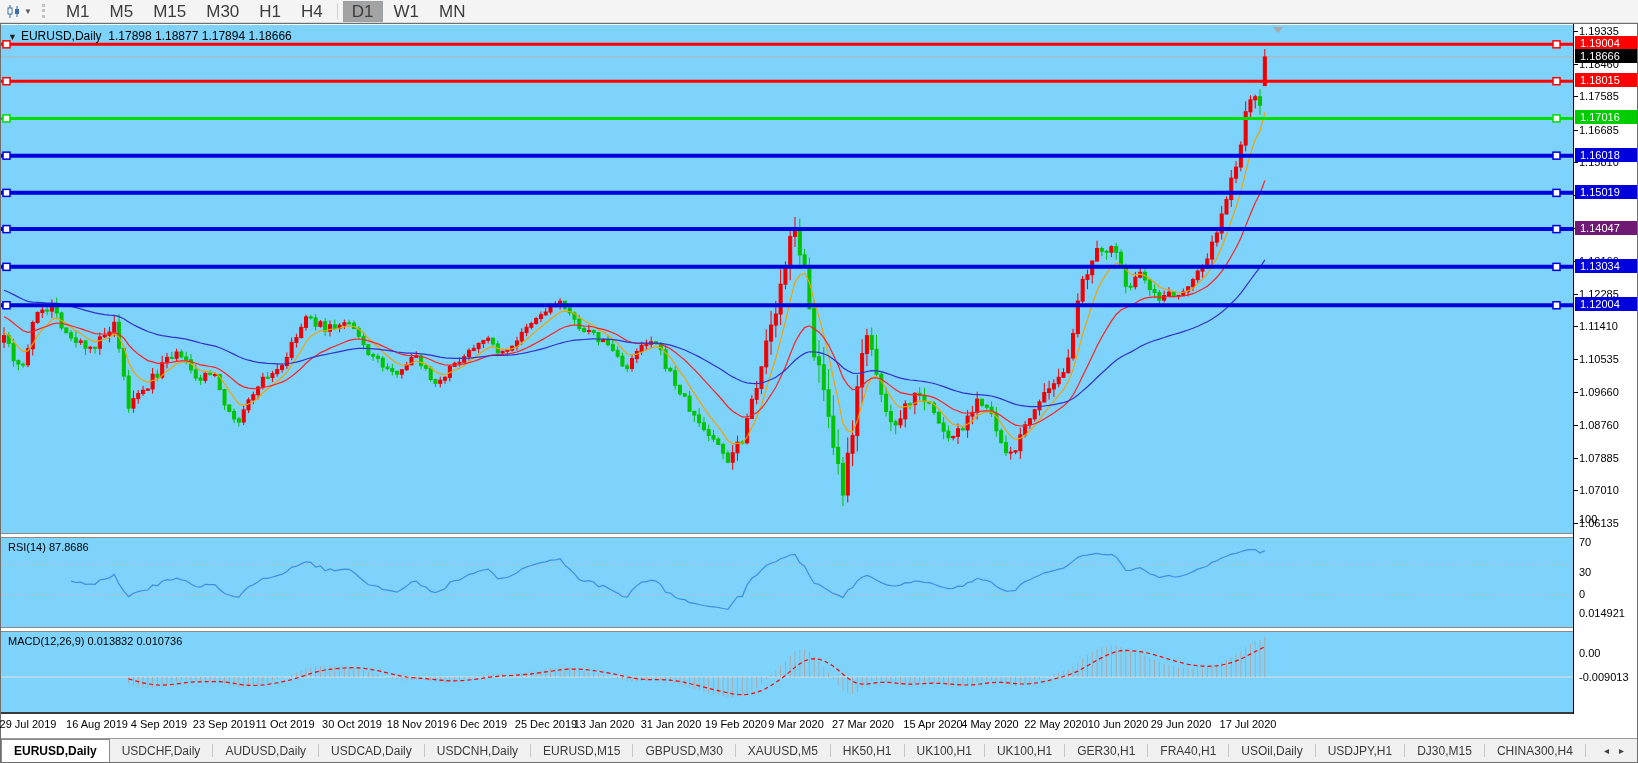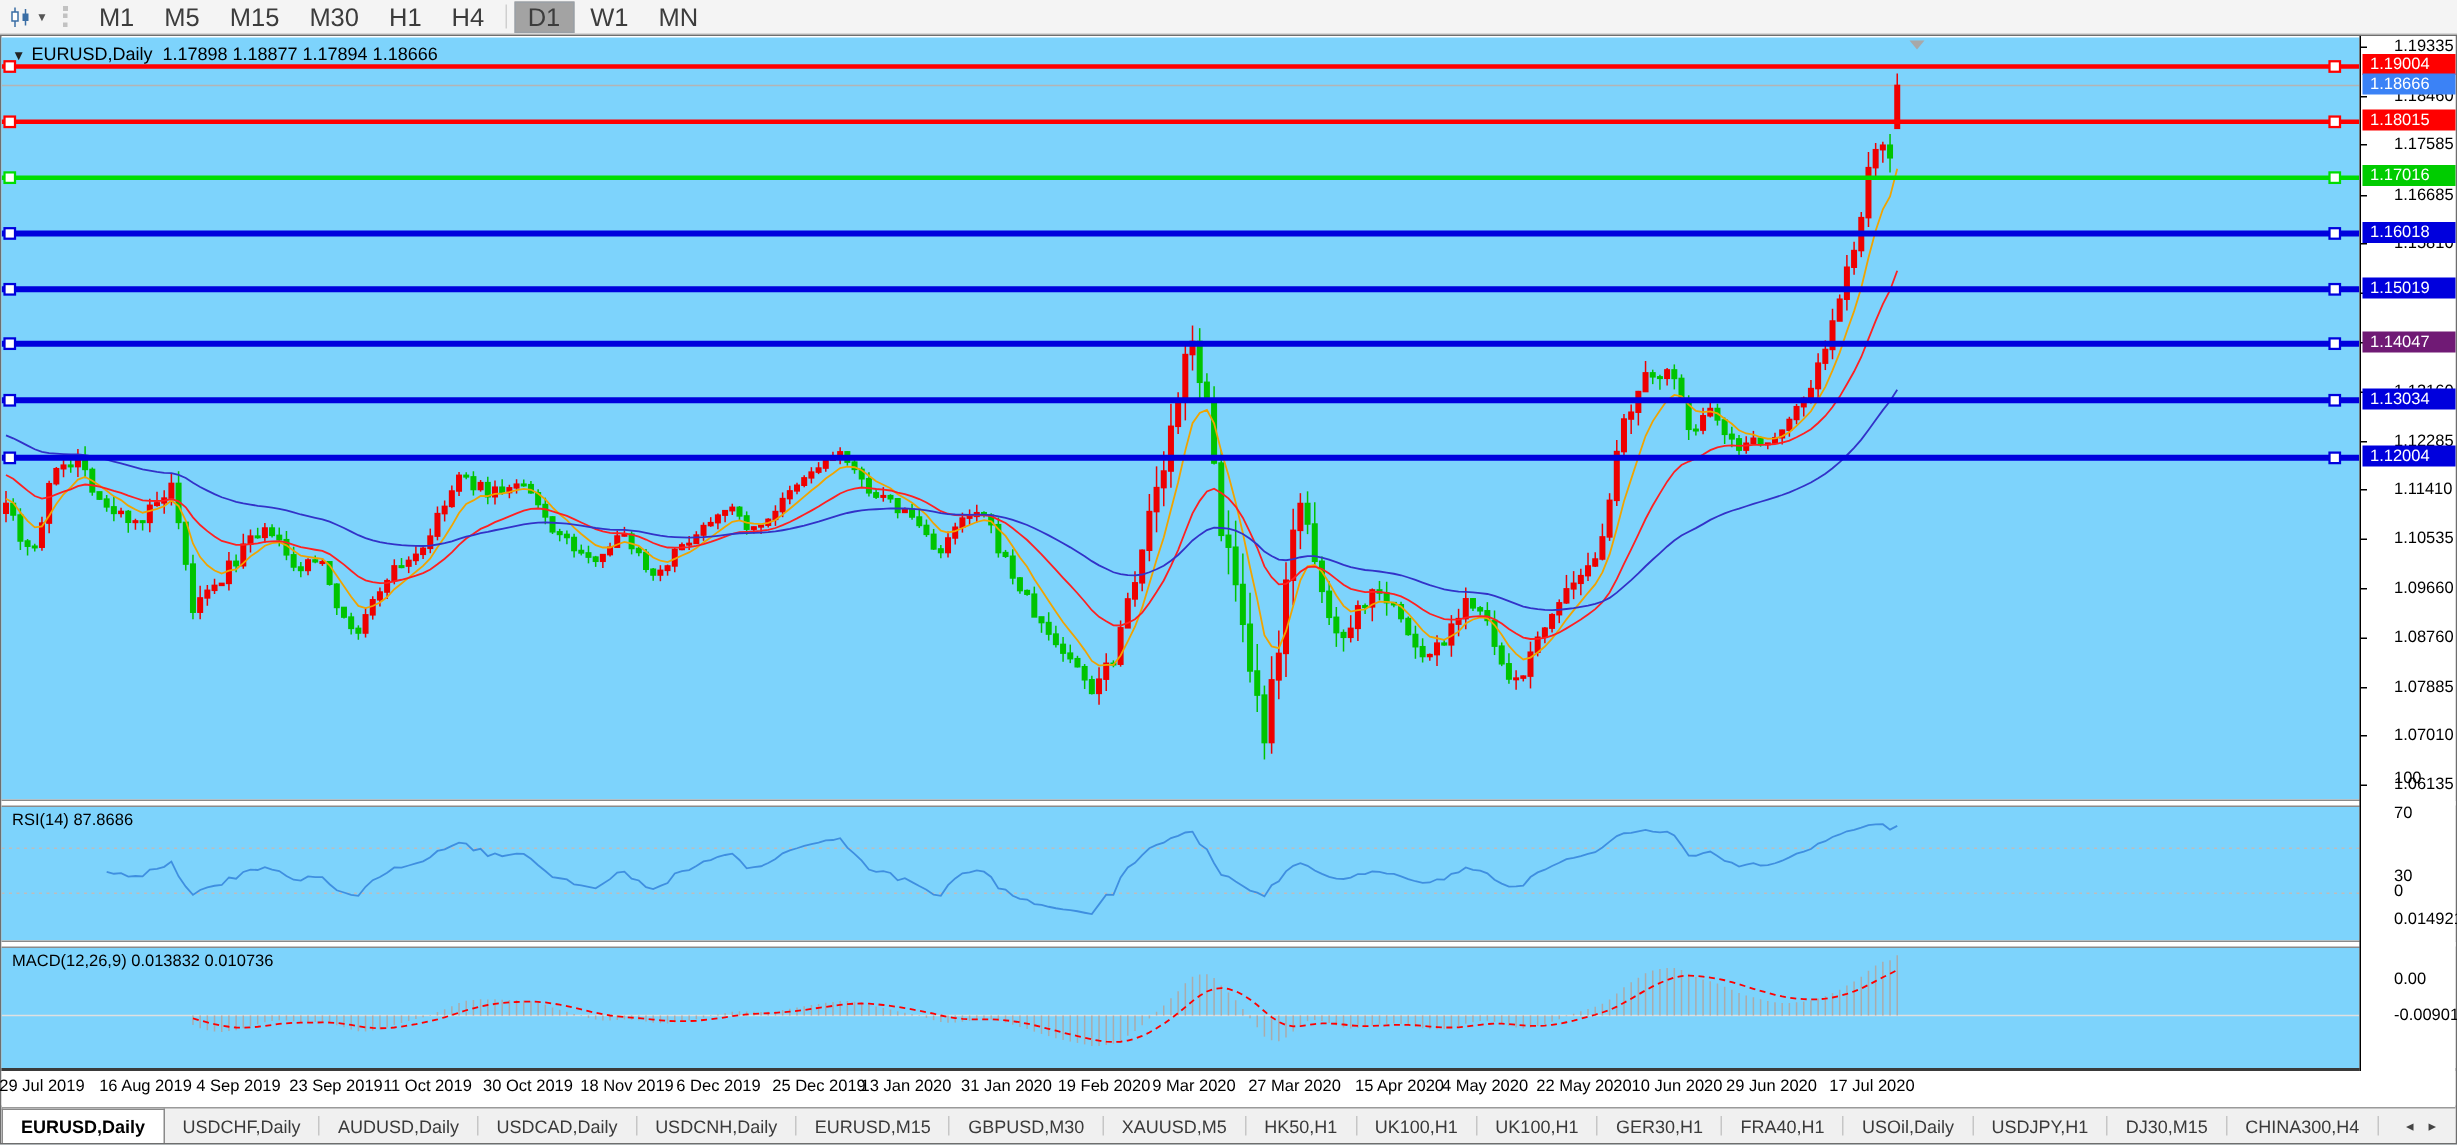--- a/index.html
+++ b/index.html
@@ -21,21 +21,21 @@
   .pane svg{position:absolute;left:0;top:0;}
   .chart-title{position:absolute;left:7px;top:4px;font-size:12px;color:#000;white-space:nowrap;}
   .chart-title .tcaret{font-size:9px;color:#222;margin-right:4px;}
   .pane-label{position:absolute;left:7px;top:3px;font-size:11px;color:#000;white-space:nowrap;}
   .shift-marker{position:absolute;top:2px;width:0;height:0;border-left:5px solid transparent;
     border-right:5px solid transparent;border-top:6px solid #a8a8a8;}
   .splitter{position:absolute;left:0;width:1636px;height:5px;background:#fff;
     border-top:1px solid #8a8a8a;border-bottom:1px solid #8a8a8a;box-sizing:border-box;}
   .axis-col{position:absolute;top:0;left:1572px;width:64px;height:690px;background:#fff;
     border-left:1px solid #000;box-sizing:border-box;}
-  .tick-label{position:absolute;left:22px;transform:translateY(-50%);font-size:11px;color:#000;white-space:nowrap;}
+  .tick-label{position:absolute;left:5px;transform:translateY(-50%);font-size:11px;color:#000;white-space:nowrap;}
   .tick-dash{position:absolute;left:0;width:4px;height:1px;background:#000;}
   .price-box{position:absolute;left:1px;width:62px;height:14px;transform:translateY(-50%);
     color:#fff;font-size:11px;line-height:14px;padding-left:5px;box-sizing:border-box;white-space:nowrap;}
   .dark-line{position:absolute;left:0;width:1636px;height:2px;background:#3a3a3a;}
   .date-axis{position:absolute;left:0;width:1636px;height:23px;background:#fff;}
   .date-label{position:absolute;top:4px;transform:translateX(-50%);font-size:11px;color:#000;white-space:nowrap;}
   
   .tab-bar{position:absolute;left:0;top:714px;width:1636px;height:24px;background:#f0f0f0;
     border-top:1px solid #9a9a9a;display:flex;align-items:stretch;box-sizing:border-box;}
   .tab{font-size:12px;color:#3a3a3a;padding:4px 12px;display:flex;align-items:center;white-space:nowrap;}
@@ -951,27 +951,27 @@
       <div class="tick-dash" style="top: 401px;"></div>
       <div class="tick-label" style="top: 401px;">1.08760</div>
       <div class="tick-dash" style="top: 434px;"></div>
       <div class="tick-label" style="top: 434px;">1.07885</div>
       <div class="tick-dash" style="top: 466px;"></div>
       <div class="tick-label" style="top: 466px;">1.07010</div>
       <div class="tick-dash" style="top: 499px;"></div>
       <div class="tick-label" style="top: 499px;">1.06135</div>
       <div class="tick-label" style="top: 495px;">100</div>
       <div class="tick-label" style="top: 517.5px;">70</div>
-      <div class="tick-label" style="top: 547.5px; margin-top: 12px;">30</div>
+      <div class="tick-label" style="top: 547.5px;">30</div>
       <div class="tick-label" style="top: 570px;">0</div>
       <div class="tick-label" style="top: 588.997px;">0.014921</div>
       <div class="tick-label" style="top: 629px;">0.00</div>
       <div class="tick-label" style="top: 653.164px;">-0.009013</div>
       <div class="price-box" style="top: 19px; background: rgb(255, 0, 0);">1.19004</div>
-      <div class="price-box" style="top: 32px; background: #3b82f6;">1.18666</div>
+      <div class="price-box" style="top: 32px; background: #000000;">1.18666</div>
       <div class="price-box" style="top: 56px; background: rgb(255, 0, 0);">1.18015</div>
       <div class="price-box" style="top: 93px; background: rgb(0, 204, 0);">1.17016</div>
       <div class="price-box" style="top: 131px; background: rgb(0, 0, 221);">1.16018</div>
       <div class="price-box" style="top: 168px; background: rgb(0, 0, 221);">1.15019</div>
       <div class="price-box" style="top: 204px; background: #701a75;">1.14047</div>
       <div class="price-box" style="top: 242px; background: rgb(0, 0, 221);">1.13034</div>
       <div class="price-box" style="top: 280px; background: rgb(0, 0, 221);">1.12004</div>
     </div>
 
   <div class="tab-bar" id="tabBar">

